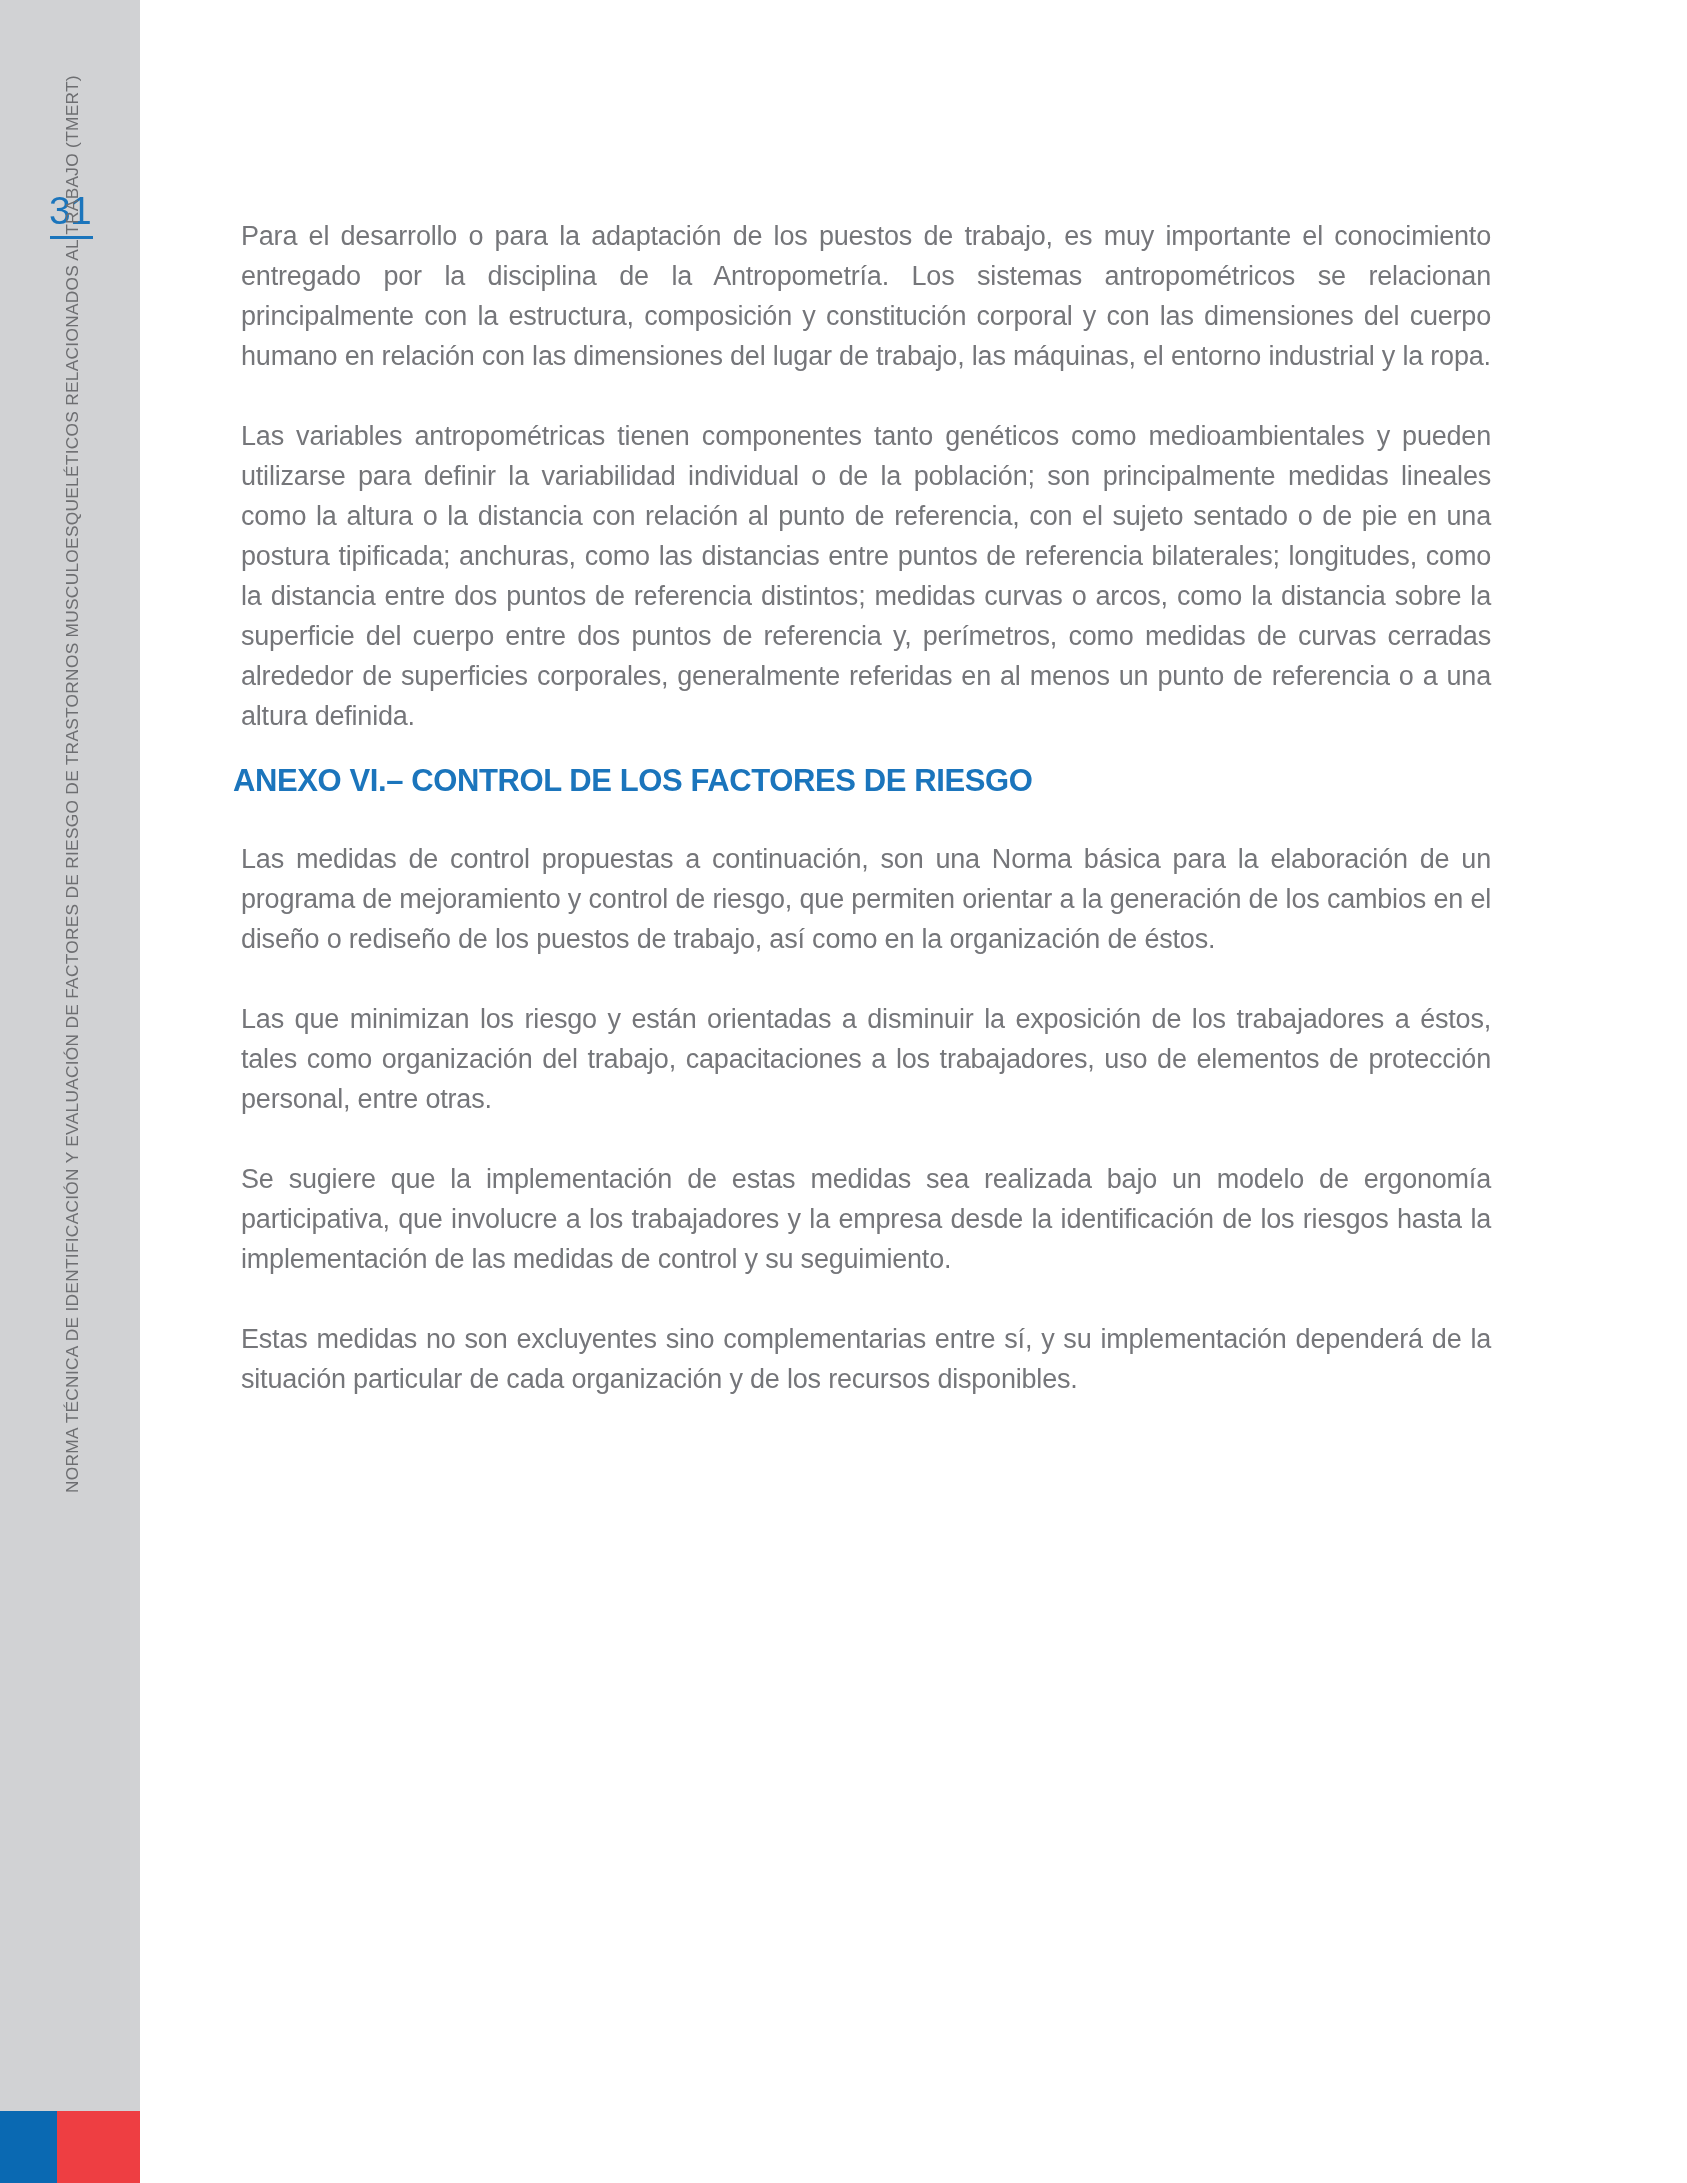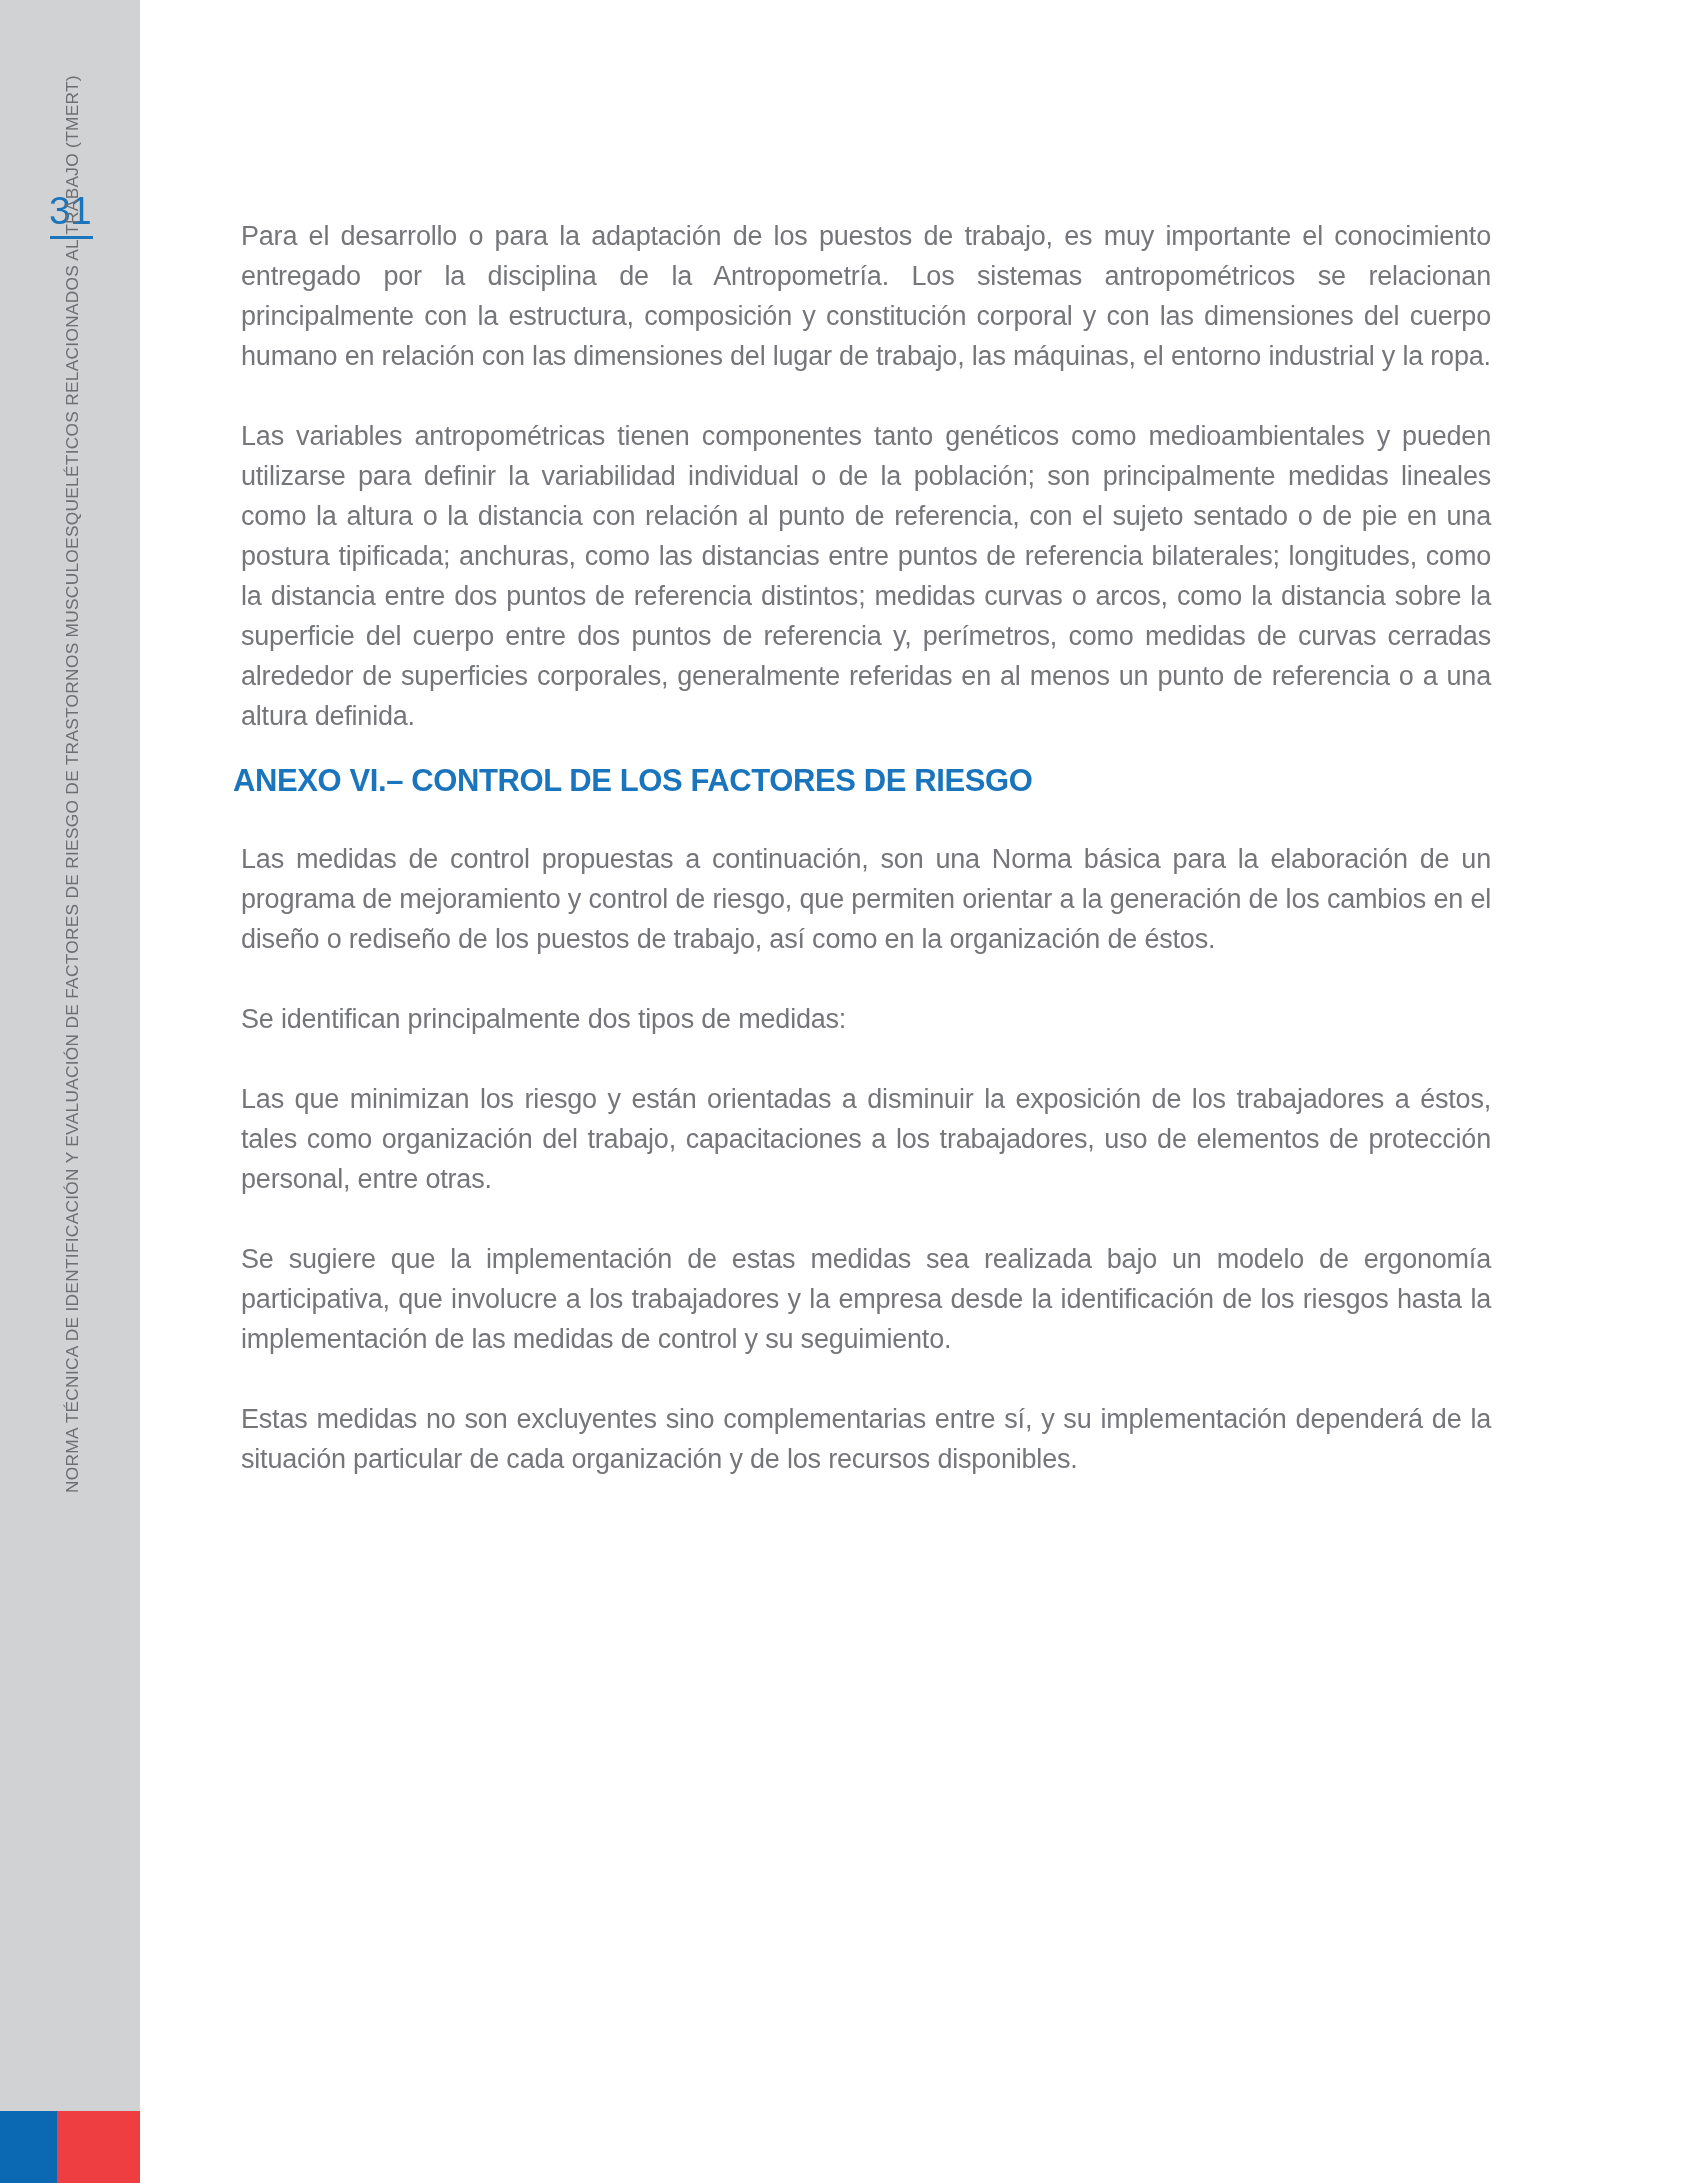--- a/index.html
+++ b/index.html
@@ -110,20 +110,19 @@
     <div class="sq red"></div>
   </div>
 
   <main class="content">
     <p>Para el desarrollo o para la adaptación de los puestos de trabajo, es muy importante el conoci­miento entregado por la disciplina de la Antropometría.  Los sistemas antropométricos se rela­cionan principalmente con la estructura, composición y constitución corporal y con las dimen­siones del cuerpo humano en relación con las dimensiones del lugar de trabajo, las máquinas, el entorno industrial y la ropa.</p>
     <p>Las variables antropométricas tienen componentes tanto genéticos como medioambientales y pueden utilizarse para definir la variabilidad individual o de la población; son principalmente medidas lineales como la altura o la distancia con relación al punto de referencia, con el su­jeto sentado o de pie en una postura tipificada; anchuras, como las distancias entre puntos de referencia bilaterales; longitudes, como la distancia entre dos puntos de referencia distintos; medidas curvas o arcos, como la distancia sobre la superficie del cuerpo entre dos puntos de referencia y, perímetros, como medidas de curvas cerradas alrededor de superficies corporales, generalmente referidas en al menos un punto de referencia o a una altura definida.</p>
 
     <h2>ANEXO VI.– CONTROL DE LOS FACTORES DE RIESGO</h2>
 
     <p>Las medidas de control propuestas a continuación, son una Norma básica para la elaboración de un programa de mejoramiento y control de riesgo, que permiten orientar a la generación de los cambios en el diseño o rediseño de los puestos de trabajo, así como en la organización de éstos.</p>
-    <p>Se identifican principalmente dos tipos de medidas:</p>
     <p>Las que minimizan los riesgo y  están orientadas a disminuir la exposición de los trabajadores a éstos, tales como organización del trabajo, capacitaciones a los trabajadores, uso de elementos de protección personal, entre otras.</p>
     <p>Se sugiere que la implementación de estas medidas sea realizada bajo un modelo de ergonomía participativa, que involucre a los trabajadores y la empresa desde la identificación de los riesgos hasta la implementación de las medidas de control y su seguimiento.</p>
     <p>Estas medidas no son excluyentes sino complementarias entre sí, y su implementación depen­derá de la situación particular de cada organización y de los recursos disponibles.</p>
   </main>
 
 </div>
 
 
 </body></html>

